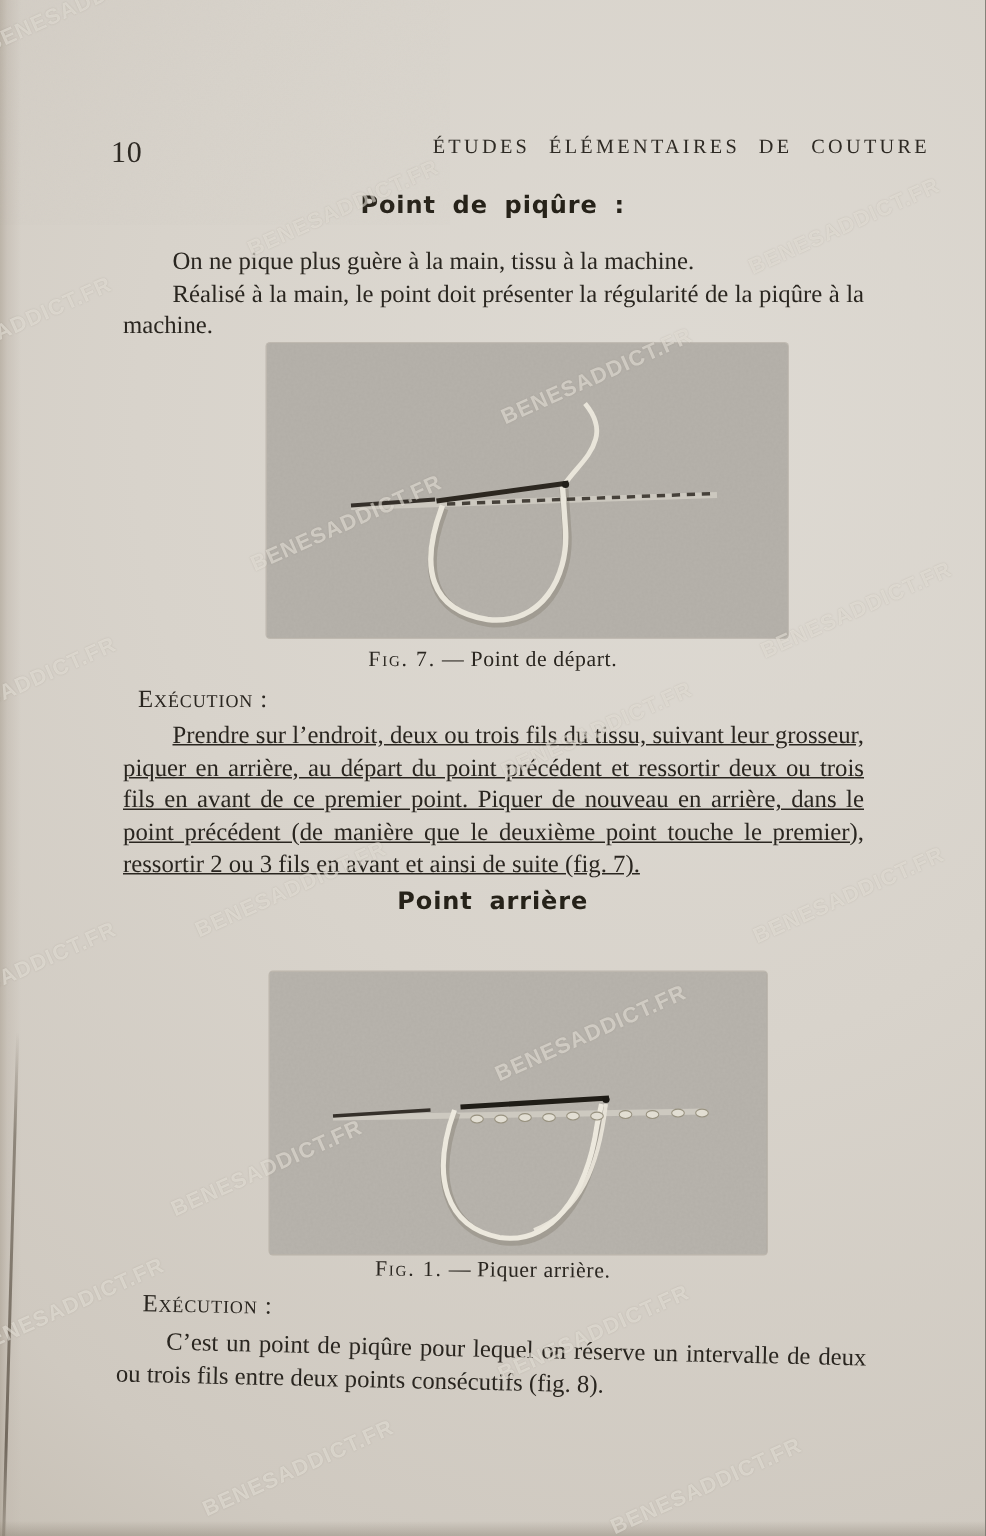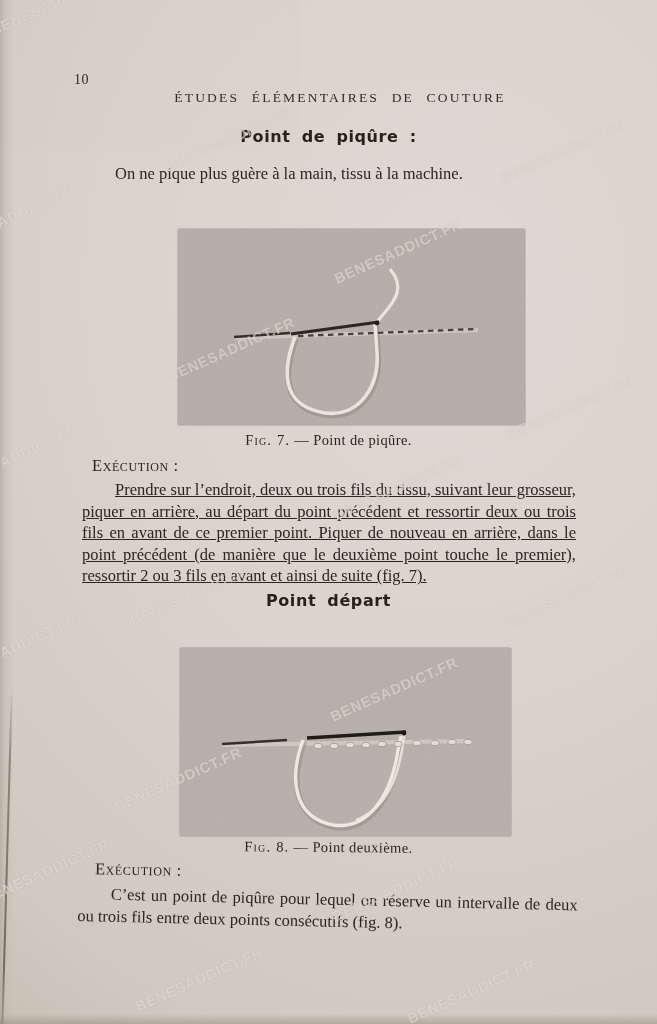--- a/index.html
+++ b/index.html
@@ -38,23 +38,23 @@
     position:absolute;width:150px;
     font-family:"Liberation Sans","DejaVu Sans",sans-serif;
     font-size:14.5px;font-weight:bold;letter-spacing:.8px;
     color:rgba(248,244,236,.52);
     text-shadow:0 0 1px rgba(130,120,105,.35);
     transform:rotate(-24deg);transform-origin:left top;
     pointer-events:none;white-space:nowrap;
   }
 
   
-  .pageno{position:absolute;left:74px;top:72px;font-size:14px;letter-spacing:.5px;}
+  .pageno{position:absolute;left:74px;top:91px;font-size:20px;letter-spacing:.5px;}
   .running-header{
-    position:absolute;left:60px;top:90px;width:560px;text-align:center;
+    position:absolute;left:60px;top:90px;width:560px;text-align:right;
     font-size:13.5px;letter-spacing:2.2px;word-spacing:7px;color:#2e2a24;
   }
   .h-main{
     position:absolute;left:60px;width:537px;text-align:center;
     font-family:"DejaVu Sans","Liberation Sans",sans-serif;
     font-weight:bold;font-size:16px;letter-spacing:.6px;word-spacing:5px;
     color:#262219;
   }
   .h1{top:127px;}
   .h2{top:591px;}
@@ -112,20 +112,21 @@
   <div class="crease"></div>
   <div class="edge-bottom"></div>
 
   <div class="pageno">10</div>
   <div class="running-header">ÉTUDES ÉLÉMENTAIRES DE COUTURE</div>
 
   <div class="h-main h1">Point de piqûre :</div>
 
   <div class="body-text intro">
     <p>On ne pique plus guère à la main, tissu à la machine.</p>
+    <p>Réalisé à la main, le point doit présenter la régularité de la piqûre à la machine.</p>
   </div>
 
   <div class="figure fig7">
     <svg viewBox="0 0 347 196">
       <rect width="347" height="196" fill="#b6b2ab"></rect>
       <rect width="347" height="196" filter="url(#grain-strong)"></rect>
 
       <path d="M 56 109 L 300 101" stroke="#ccc8bf" stroke-width="4" fill="none"></path>
 
       <path d="M 118 110 C 102 152 110 180 148 186 C 184 190 202 158 200 126 L 198 97" stroke="#8d877c" stroke-width="6" fill="none" opacity=".5"></path>
@@ -136,29 +137,29 @@
       <path d="M 120 107 L 298 100" stroke="#46413a" stroke-width="2.3" stroke-dasharray="5.5 4.5" fill="none"></path>
 
       <path d="M 56 108 L 112 104" stroke="#35302a" stroke-width="2.6" fill="none"></path>
 
       <path d="M 113 105 L 201 93" stroke="#2c2720" stroke-width="3.2" fill="none"></path>
       <circle cx="199" cy="94" r="2.4" fill="#23201a"></circle>
     </svg>
   </div>
   <div class="caption cap7">
     <span class="fig-label">Fig. 7.</span>
-    <span>— Point de piqûre.</span>
+    <span>— Point de départ.</span>
   </div>
 
   <div class="exec-label exec1-label">Exécution :</div>
   <div class="body-text exec1-text">
     <p>Prendre sur l’endroit, deux ou trois fils du tissu, suivant leur grosseur, piquer en arrière, au départ du point précédent et ressortir deux ou trois fils en avant de ce premier point. Piquer de nouveau en arrière, dans le point précédent (de manière que le deuxième point touche le premier), ressortir 2 ou 3 fils en avant et ainsi de suite (fig. 7).</p>
   </div>
 
-  <div class="h-main h2">Point départ</div>
+  <div class="h-main h2">Point arrière</div>
 
   <div class="figure fig8">
     <svg viewBox="0 0 331 188">
       <rect width="331" height="188" fill="#b8b4ad"></rect>
       <rect width="331" height="188" filter="url(#grain-strong)"></rect>
 
       <path d="M 42 97 L 290 93" stroke="#cdc9c0" stroke-width="4" fill="none"></path>
 
       <path d="M 124 94 C 108 138 118 172 154 179 C 188 184 212 152 219 104 L 222 90" stroke="#8d877c" stroke-width="6" fill="none" opacity=".5"></path>
       <path d="M 123 92 C 107 136 117 170 153 177 C 187 182 211 150 218 102 L 221 88" stroke="#ece8dd" stroke-width="3.4" fill="none"></path>
@@ -177,22 +178,22 @@
         <ellipse cx="288" cy="94" rx="4.2" ry="2.6" fill="#e2ded3" stroke="#97917f" stroke-width=".7"></ellipse>
       </g>
 
       <path d="M 42 96 L 107 92" stroke="#35302a" stroke-width="2.5" fill="none"></path>
 
       <path d="M 127 90 L 226 84" stroke="#201d17" stroke-width="3.4" fill="none"></path>
       <circle cx="224" cy="85" r="2.4" fill="#1c1914"></circle>
     </svg>
   </div>
   <div class="caption cap8">
-    <span class="fig-label">Fig. 8.</span>
-    <span>— Point deuxième.</span>
+    <span class="fig-label">Fig. 1.</span>
+    <span>— Piquer arrière.</span>
   </div>
 
   <div class="exec-label exec2-label">Exécution :</div>
   <div class="body-text exec2-text">
     <p>C’est un point de piqûre pour lequel on réserve un intervalle de deux ou trois fils entre deux points consécutifs (fig. 8).</p>
   </div>
 
   <div class="wm" style="left:-12px;top:24px">BENESADDICT.FR</div>
   <div class="wm" style="left:163px;top:160px">BENESADDICT.FR</div>
   <div class="wm" style="left:497px;top:172px">BENESADDICT.FR</div>

